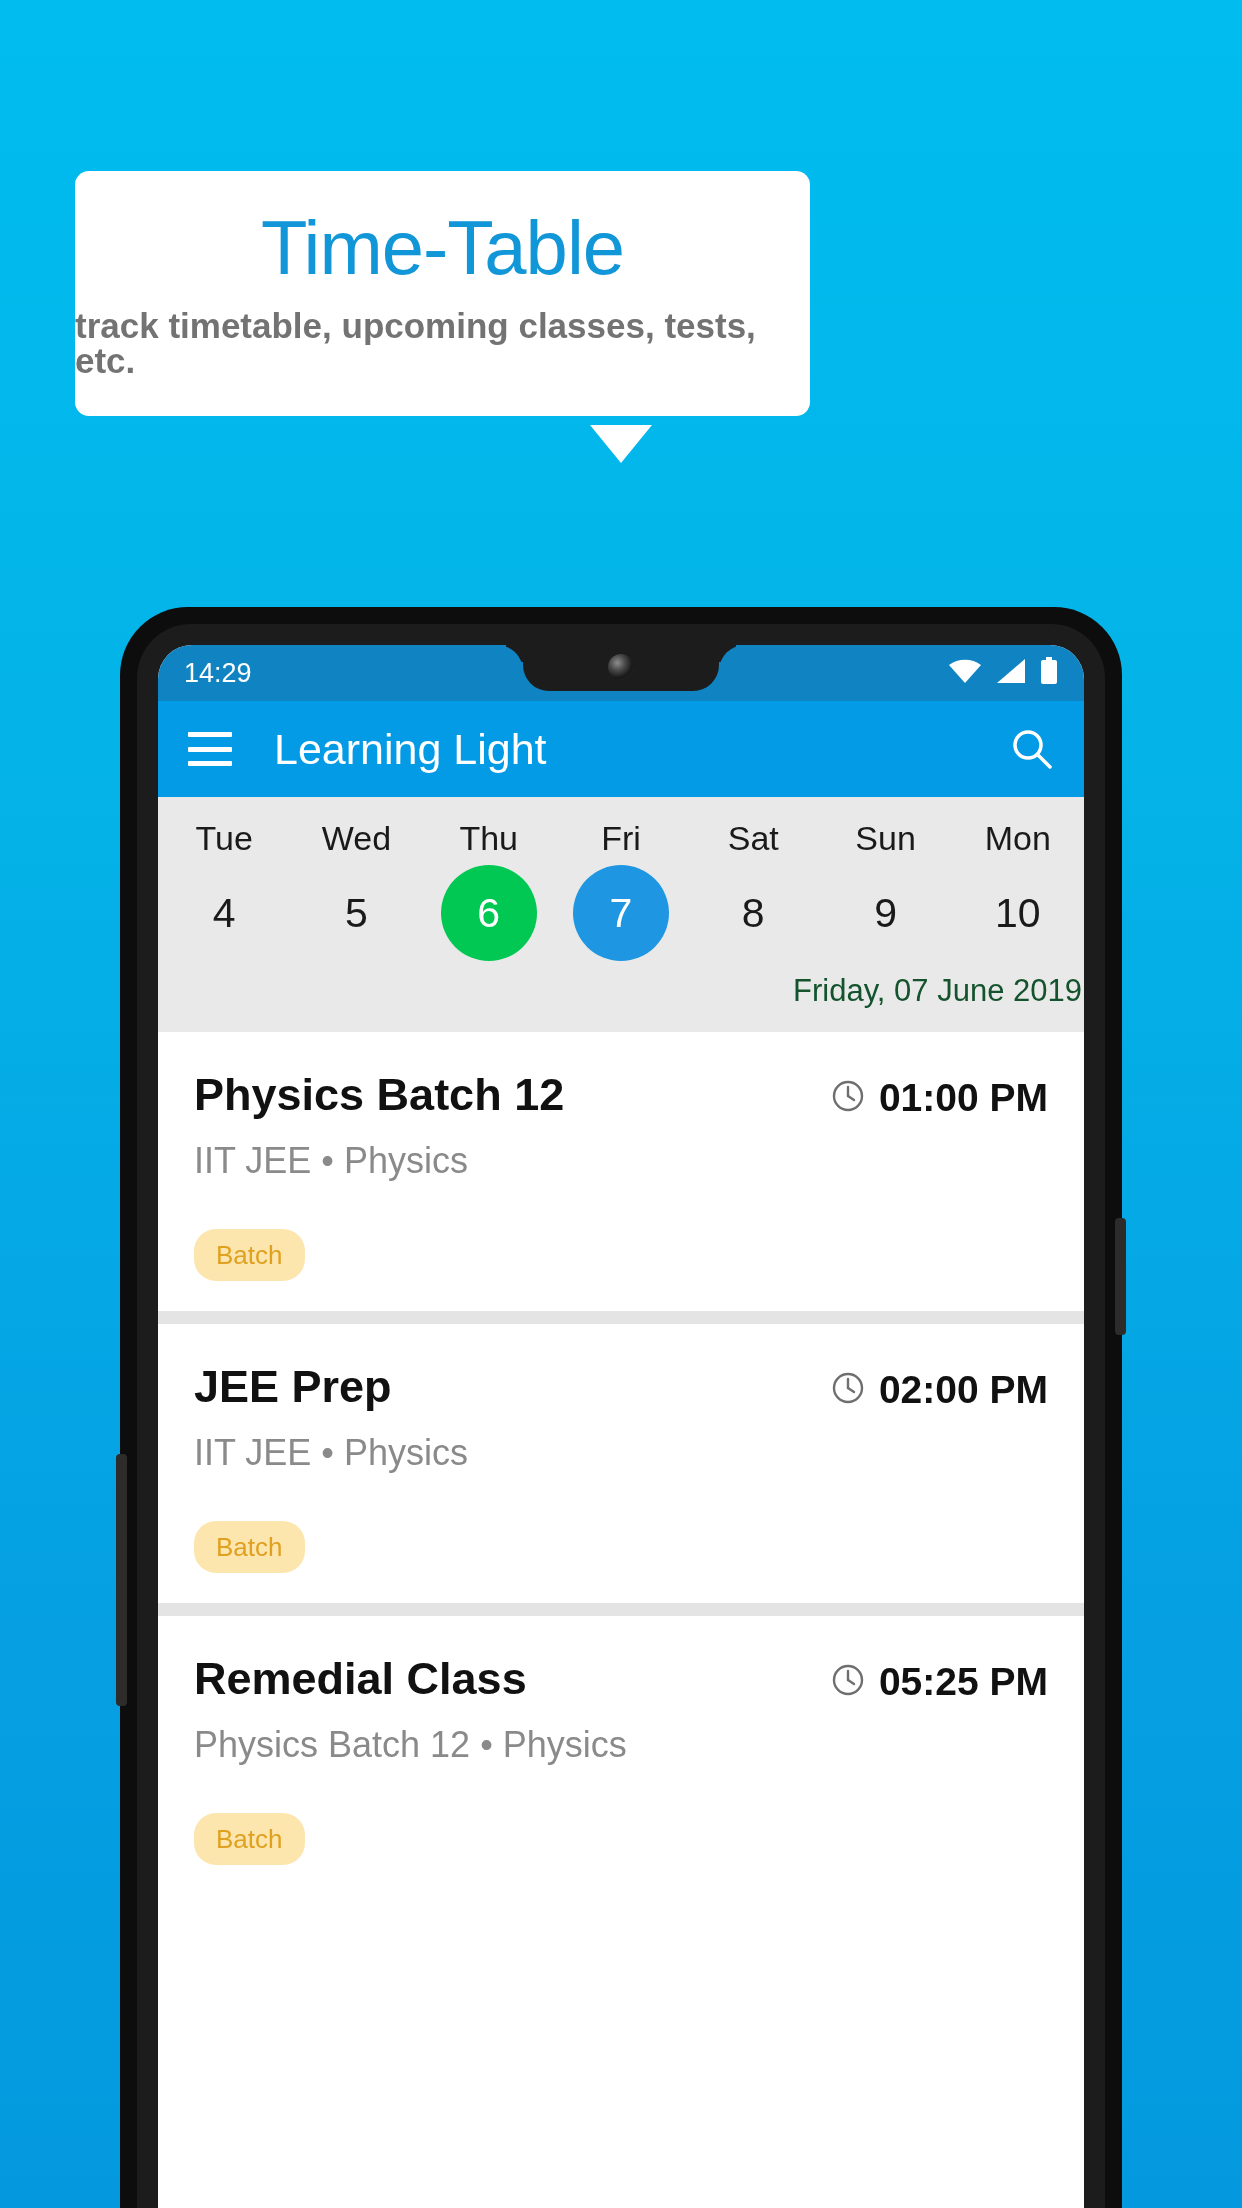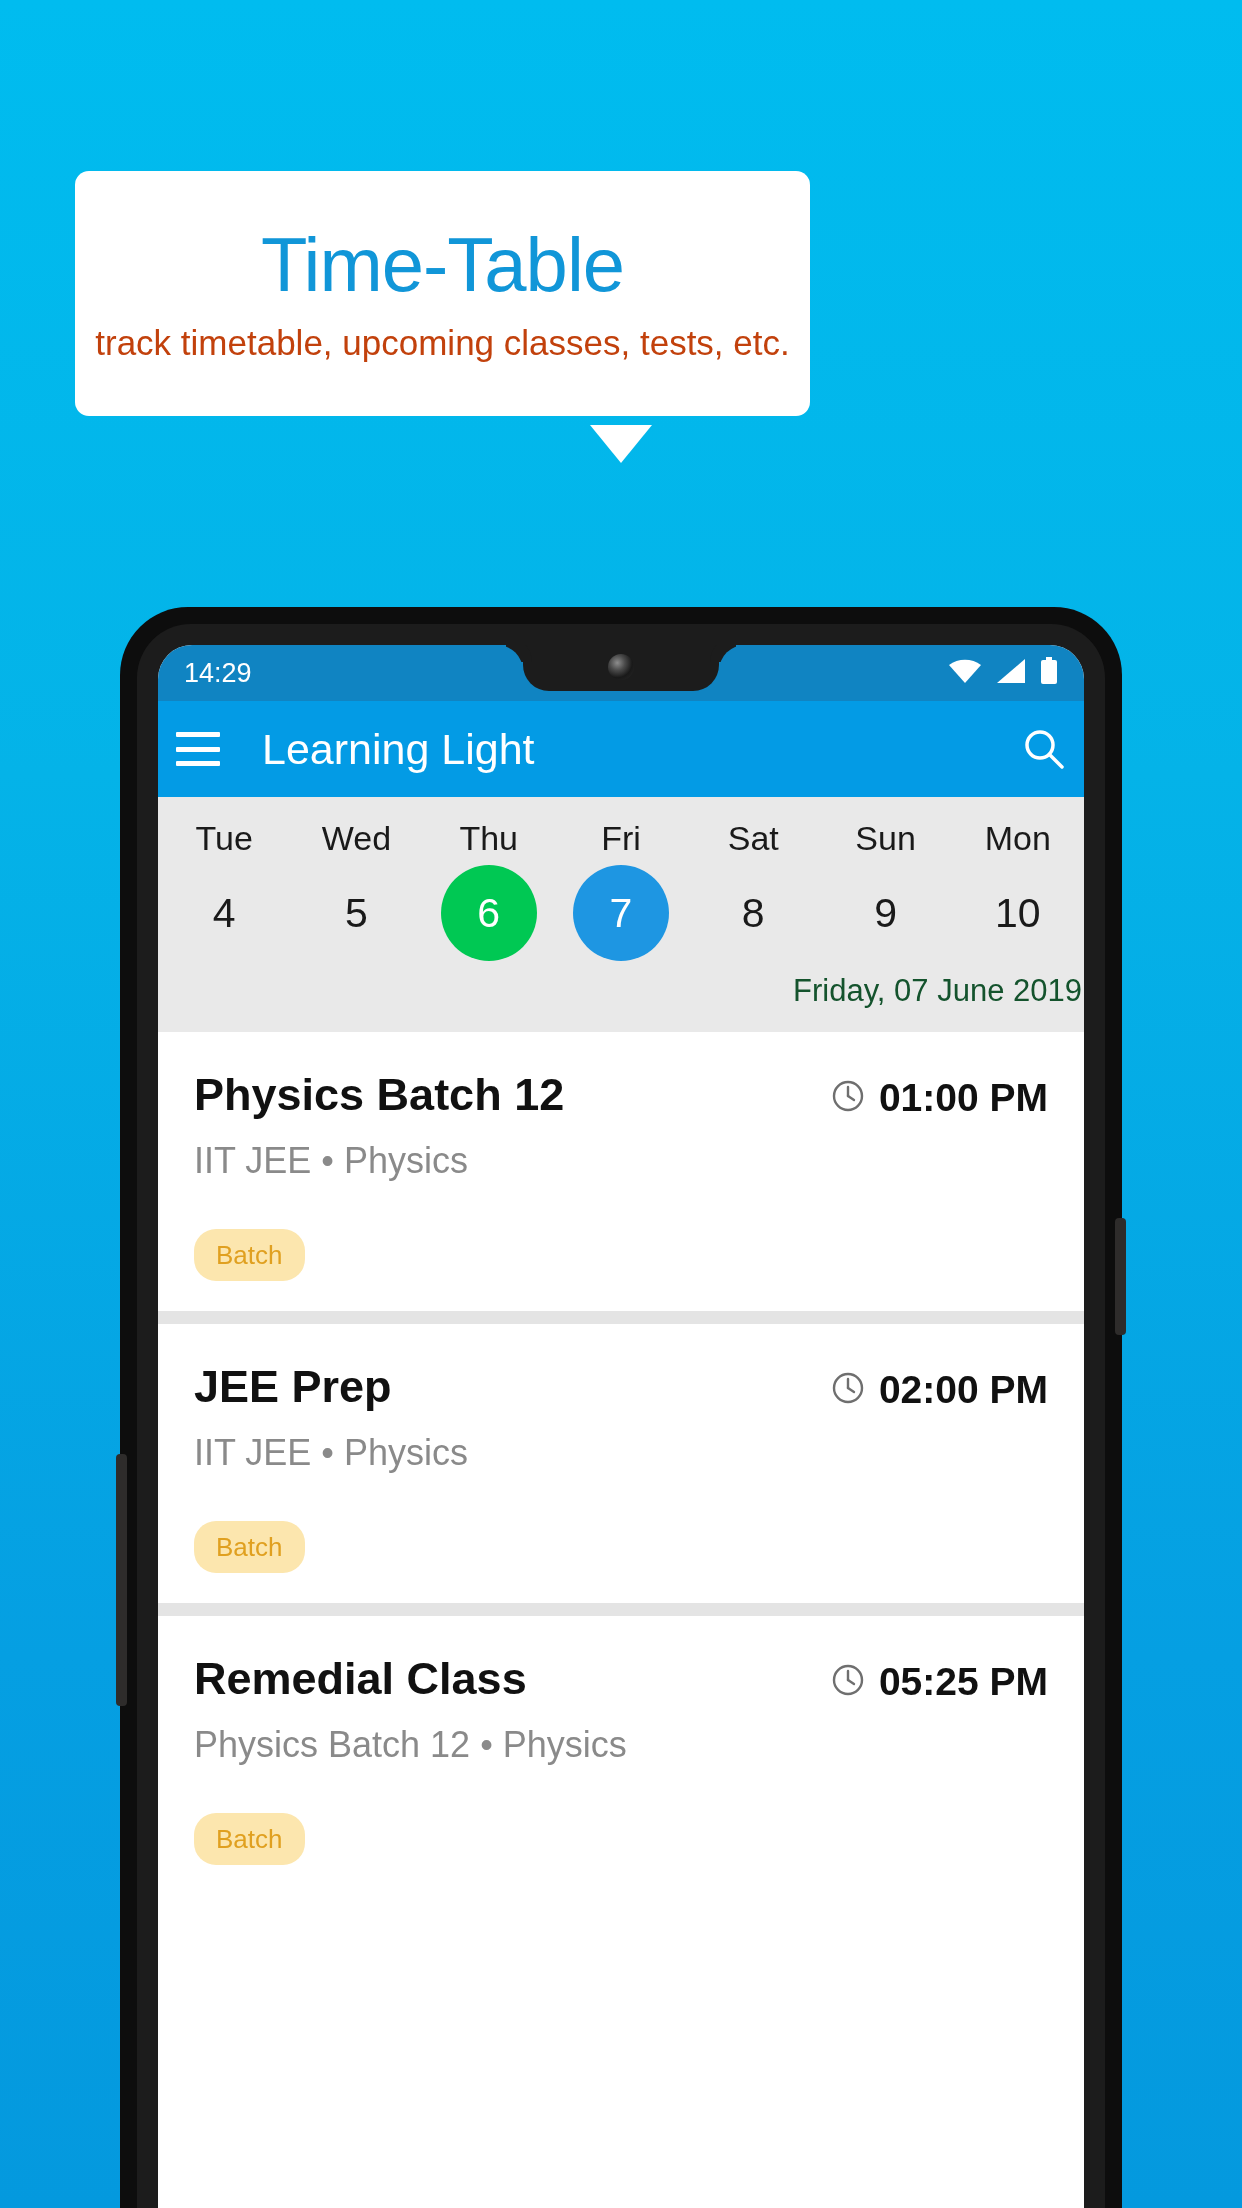--- a/index.html
+++ b/index.html
@@ -26,22 +26,22 @@
   #bubble-title {
     font-size:76px;
     font-weight:300;
     color:#1196D8;
     letter-spacing:-1px;
     line-height:1;
     margin-bottom:22px;
   }
   #bubble-sub {
     font-size:35px;
-    font-weight:400;
-    color:#c2410c;
+    font-weight:700;
+    color:#737373;
     line-height:1;
   }
   #bubble-tail {
     position:absolute;
     left:50%;
     top:425px;
     transform:translateX(-50%);
     width:0; height:0;
     border-left:31px solid transparent;
     border-right:31px solid transparent;
@@ -138,21 +138,21 @@
     gap:14px;
     z-index:3;
   }
 
   
   #appbar {
     height:96px;
     background:#039BE5;
     display:flex;
     align-items:center;
-    padding:0 18px;
+    padding:0 30px;
     justify-content:space-between;
   }
   #hamburger {
     width:44px; height:34px;
     display:flex; flex-direction:column;
     justify-content:space-between;
     cursor:pointer;
   }
   #hamburger i { display:block; height:5px; background:#fff; border-radius:1px; }
   #appbar-title {

